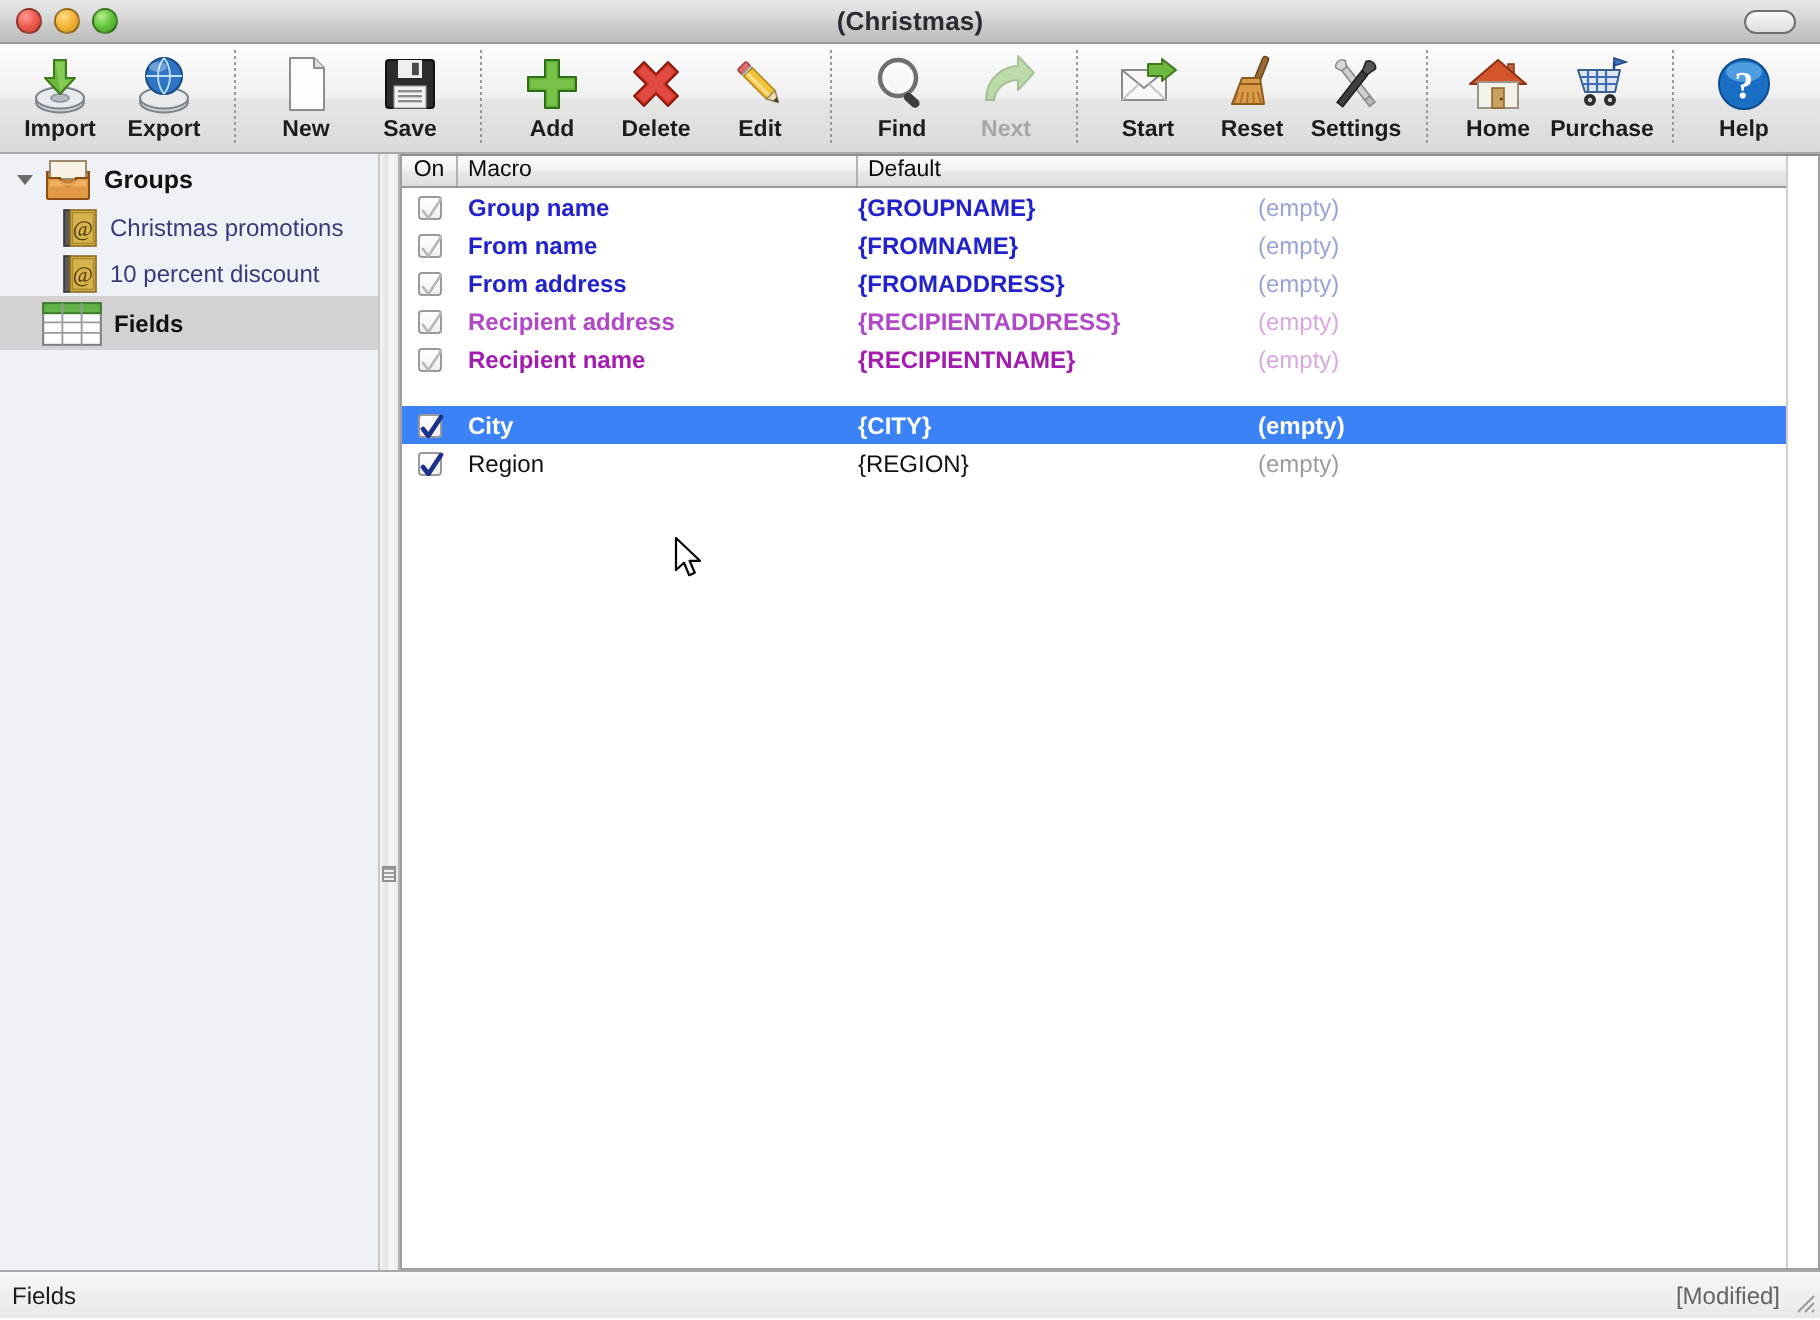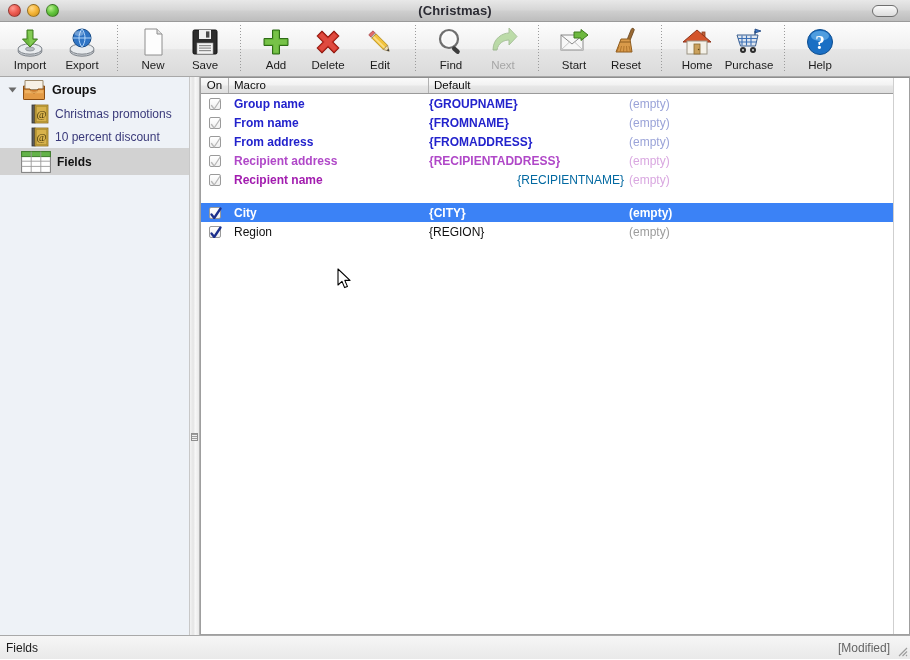--- a/index.html
+++ b/index.html
@@ -89,20 +89,21 @@
   }
   .tbtn .ic {
     height: 32px;
     display: flex; align-items: center; justify-content: center;
   }
   .tbtn .lbl {
     font-size: 11.5px;
     color: #1c1c1c;
     margin-top: 1px;
     white-space: nowrap;
+    font-weight: bold;
   }
   .tbtn.disabled .lbl { color: #a6a6a6; }
   .tbtn.disabled .ic { opacity: 0.42; }
 
   
   .body {
     position: relative;
     height: 558px;
     display: flex;
     background: #ffffff;
@@ -423,20 +424,36 @@
       <div class="tbtn">
         <div class="ic">
           <svg width="32" height="32" viewBox="0 0 32 32">
             <rect x="19.5" y="2" width="3" height="13" rx="1.4" transform="rotate(22 21 8)" fill="#9a6a33" stroke="#6b4720" stroke-width="0.8"></rect>
             <path d="M6 26 L11 13 h9 l2 13 Z" fill="#d99a4a" stroke="#8e5c1e" stroke-width="1" stroke-linejoin="round"></path>
             <path d="M10 16 h10" stroke="#8e5c1e" stroke-width="1"></path>
             <path d="M7 25.5 L9 20 M10 26 L11.5 20 M13.5 26 L14 20 M17 26 L16.5 20 M20.5 26 L19 20" stroke="#a86c24" stroke-width="0.8"></path>
           </svg>
         </div>
         <div class="lbl">Reset</div>
+      </div>
+      <div class="tbtn">
+        <div class="ic">
+          <svg width="32" height="32" viewBox="0 0 32 32">
+            <g transform="rotate(-38 16 16)">
+              <rect x="14.5" y="3" width="3.4" height="22" fill="#cfcfcf" stroke="#8b8b8b" stroke-width="0.8"></rect>
+              <path d="M13 3.4 a3.4 3.4 0 0 1 6 0 l-1.4 3 h-3.2 Z" fill="#d8d8d8" stroke="#8b8b8b" stroke-width="0.8"></path>
+              <path d="M14.5 25 h3.4 v4 h-3.4 Z" fill="#b8b8b8" stroke="#8b8b8b" stroke-width="0.8"></path>
+            </g>
+            <g transform="rotate(38 16 16)">
+              <rect x="14.2" y="9" width="3.6" height="20" fill="#3f3f3f" stroke="#1f1f1f" stroke-width="0.8"></rect>
+              <path d="M13 4 l1.5 5 h3 L19 4 a3.5 3.5 0 0 0 -6 0 Z" fill="#555" stroke="#222" stroke-width="0.8"></path>
+            </g>
+          </svg>
+        </div>
+        <div class="lbl">Settings</div>
       </div>
     </div>
 
     <div class="tsep"></div>
 
     <div class="tgroup">
       <div class="tbtn">
         <div class="ic">
           <svg width="32" height="32" viewBox="0 0 32 32">
             <rect x="21" y="6" width="3" height="7" fill="#c2613a" stroke="#8c3f20" stroke-width="0.8"></rect>
@@ -606,21 +623,21 @@
           </div>
           <div class="trow">
             <div class="td c-on">
               <span class="cbox">
                 <svg width="14" height="16" viewBox="0 0 14 16">
                   <path d="M2.5 8.5 L5.2 12 L11.5 2.5" fill="none" stroke="#b7b7b7" stroke-width="1.3" stroke-linecap="round" stroke-linejoin="round"></path>
                 </svg>
               </span>
             </div>
             <div class="td c-name" style="color: #a21caf; font-weight: bold;">Recipient name</div>
-            <div class="td c-mac" style="color: #0369a1; font-weight: normal; text-align: right;">{RECIPIENTNAME}</div>
+            <div class="td c-mac" style="color: #a21caf; font-weight: bold;">{RECIPIENTNAME}</div>
             <div class="td c-def" style="color: rgb(217, 167, 224);">(empty)</div>
           </div>
           <div class="trow selected">
             <div class="td c-on">
               <span class="cbox">
                 <svg width="14" height="16" viewBox="0 0 14 16">
                   <path d="M2.5 8.5 L5.2 12 L11.5 2.5" fill="none" stroke="#1b2f8c" stroke-width="2.3" stroke-linecap="round" stroke-linejoin="round"></path>
                 </svg>
               </span>
             </div>

